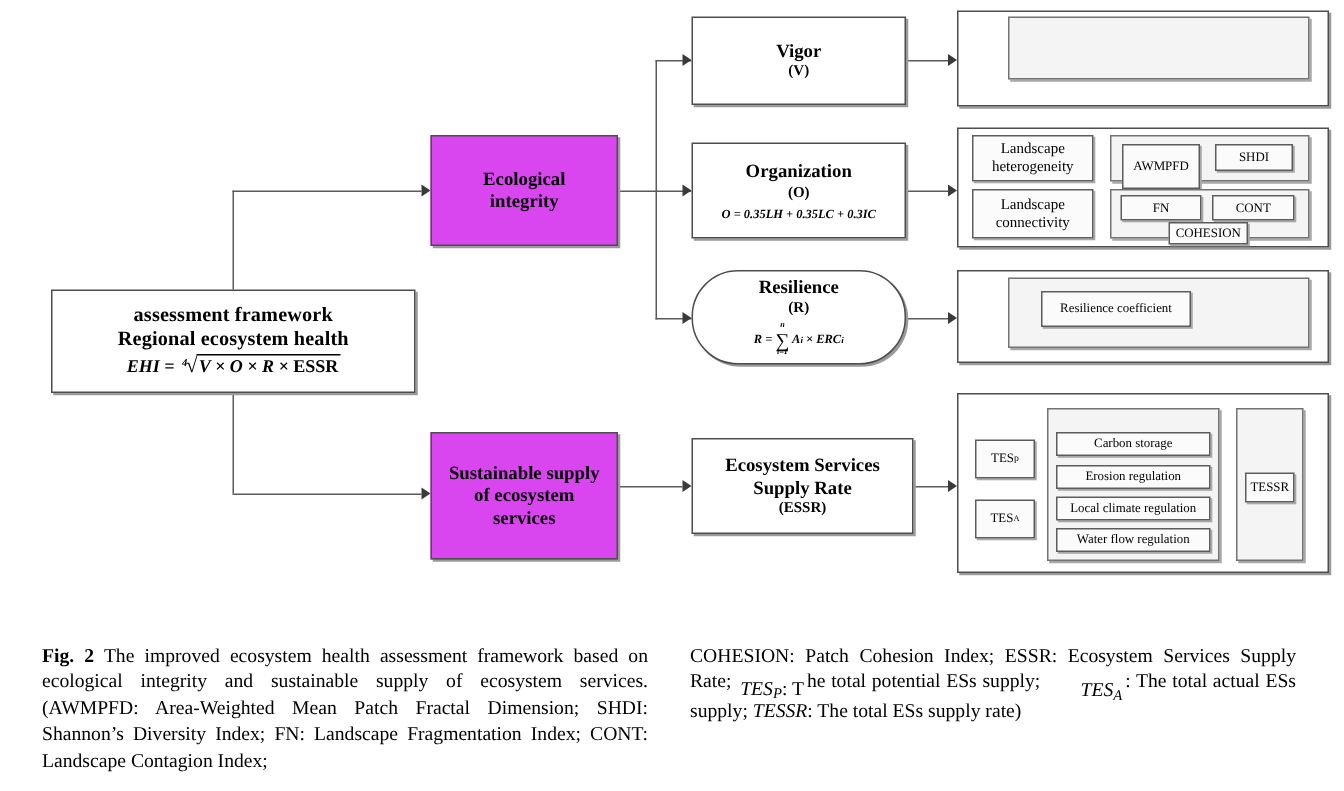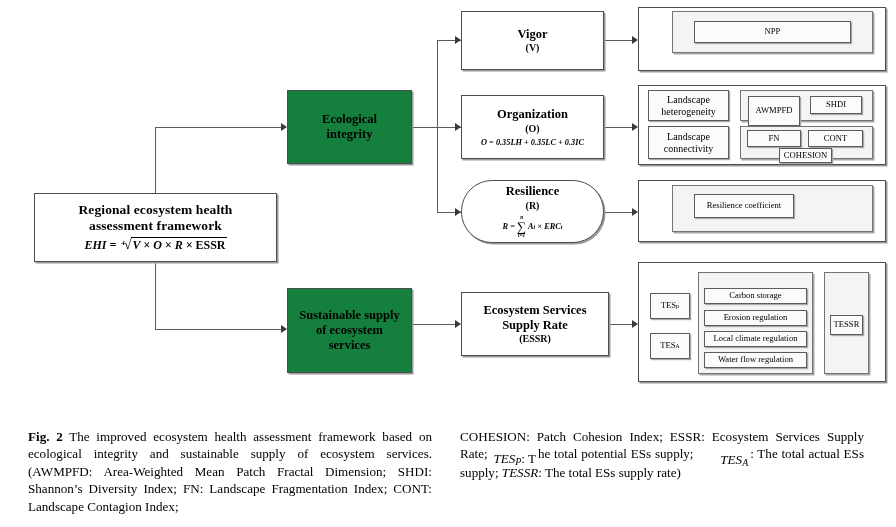--- a/index.html
+++ b/index.html
@@ -19,21 +19,21 @@
     box-sizing:border-box;
     border:1px solid #4d4d4d;
     background:#ffffff;
     display:flex;
     flex-direction:column;
     align-items:center;
     justify-content:center;
     text-align:center;
     box-shadow:1.5px 1.5px 0 0 #9a9a9a;
   }
-  .box.shaded{background:#15803d;}
+  .box.shaded{background:#d946ef;}
   .ttl{font-weight:bold;line-height:1.18;}
   .paren{font-size:10px;font-weight:bold;line-height:1.3;}
 
   
   #framework{left:34px;top:193px;width:243px;height:69px;}
   #framework .ttl{font-size:13.5px;letter-spacing:0.1px;}
   #framework .eq{font-size:12px;font-weight:bold;font-style:italic;margin-top:4px;}
 
   
   #eco-integrity{left:287px;top:90px;width:125px;height:74px;}
@@ -161,22 +161,22 @@
   <div class="arrow" style="left:632px;top:123px;"></div>
   <div class="ln lh" style="left:604px;top:212px;width:28px;"></div>
   <div class="arrow" style="left:632px;top:208px;"></div>
 
   <div class="ln lh" style="left:412px;top:324px;width:43px;"></div>
   <div class="arrow" style="left:455px;top:320px;"></div>
   <div class="ln lh" style="left:609px;top:324px;width:23px;"></div>
   <div class="arrow" style="left:632px;top:320px;"></div>
 
   <div class="box" id="framework">
+    <div class="ttl">assessment framework</div>
     <div class="ttl">Regional ecosystem health</div>
-    <div class="ttl">assessment framework</div>
     <div class="eq">
       <span style="font-style:italic;">EHI</span> =
       <span style="display:inline-block;position:relative;">
         <span style="font-size:7px;position:relative;top:-4px;left:2px;">4</span><span style="font-size:14px;position:relative;left:1px;">√</span><span style="border-top:1.2px solid #000;padding:0 1px 0 2px;font-style:italic;"><span style="font-style:italic;">V</span> × <span style="font-style:italic;">O</span> × <span style="font-style:italic;">R</span> × <span style="font-style:normal;font-weight:bold;">ESSR</span></span>
       </span>
     </div>
   </div>
 
   <div class="box shaded" id="eco-integrity">
     <div class="ttl">Ecological</div>
@@ -216,21 +216,20 @@
   </div>
 
   <div class="box lvl3" id="essr">
     <div class="ttl">Ecosystem Services</div>
     <div class="ttl">Supply Rate</div>
     <div class="paren">(ESSR)</div>
   </div>
 
   <div class="container" id="ind-v"></div>
   <div class="group" id="grp-npp"></div>
-  <div class="chip" id="chip-npp">NPP</div>
 
   <div class="container" id="ind-o"></div>
   <div class="chip label2" id="chip-lh">Landscape heterogeneity</div>
   <div class="chip label2" id="chip-lc">Landscape connectivity</div>
   <div class="group" id="grp-lh"></div>
   <div class="chip" id="chip-awmpfd">AWMPFD</div>
   <div class="chip" id="chip-shdi">SHDI</div>
   <div class="group" id="grp-lc"></div>
   <div class="chip" id="chip-fn">FN</div>
   <div class="chip" id="chip-cont">CONT</div>

